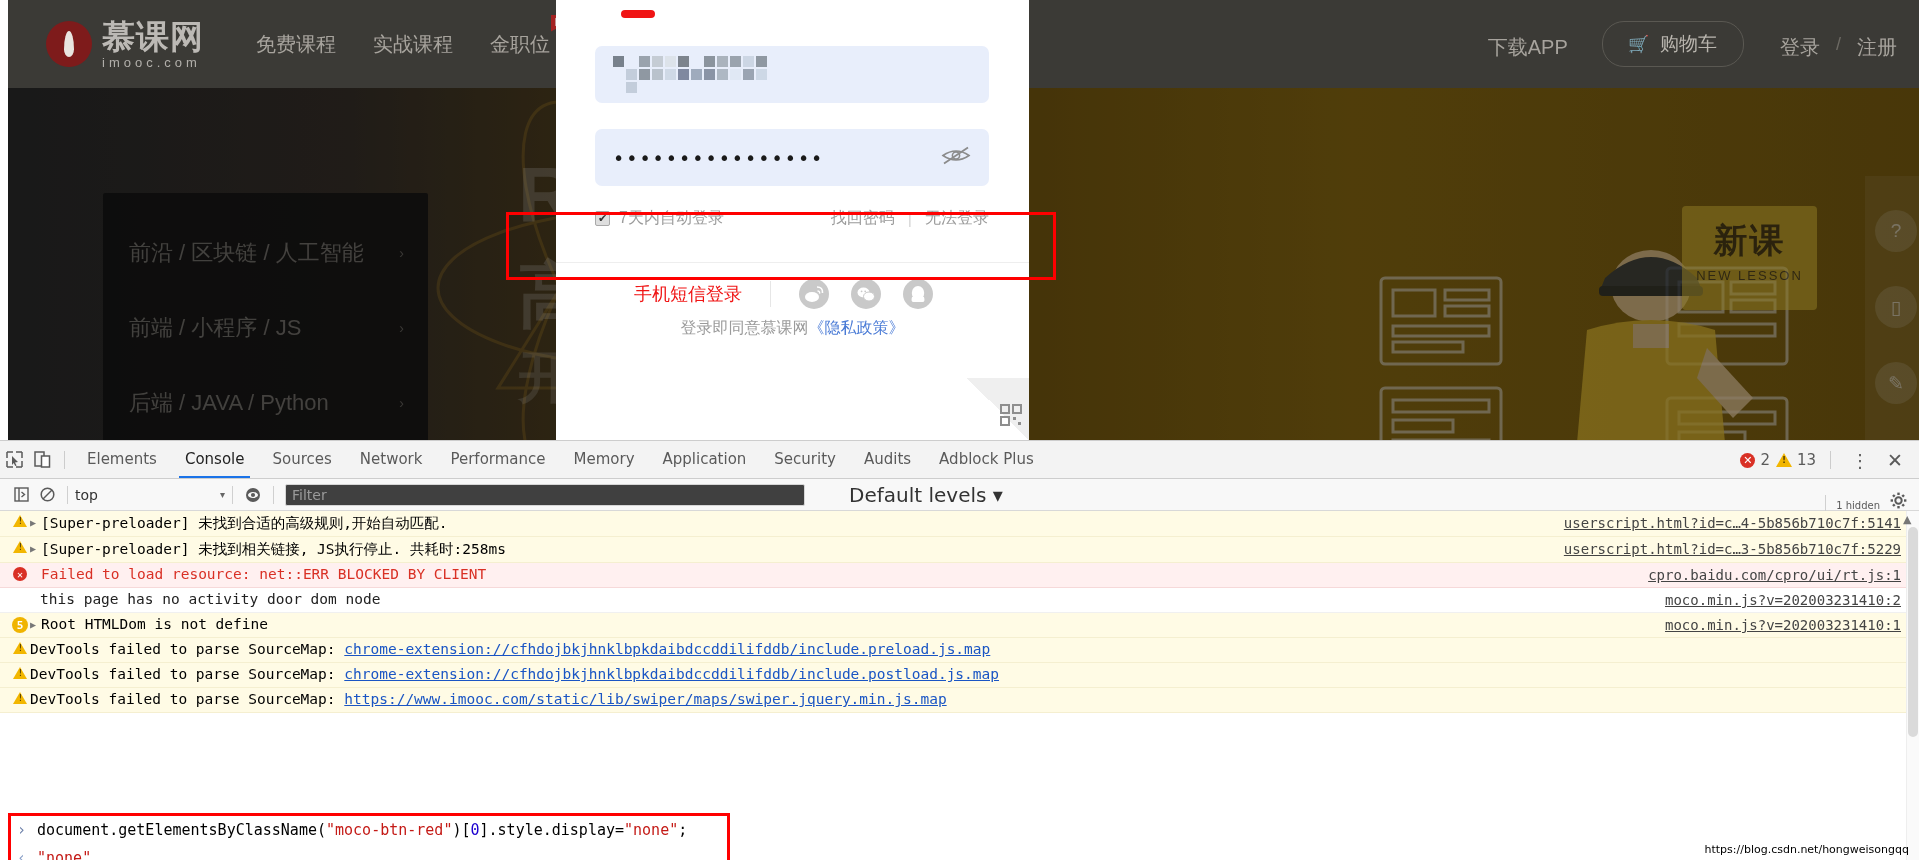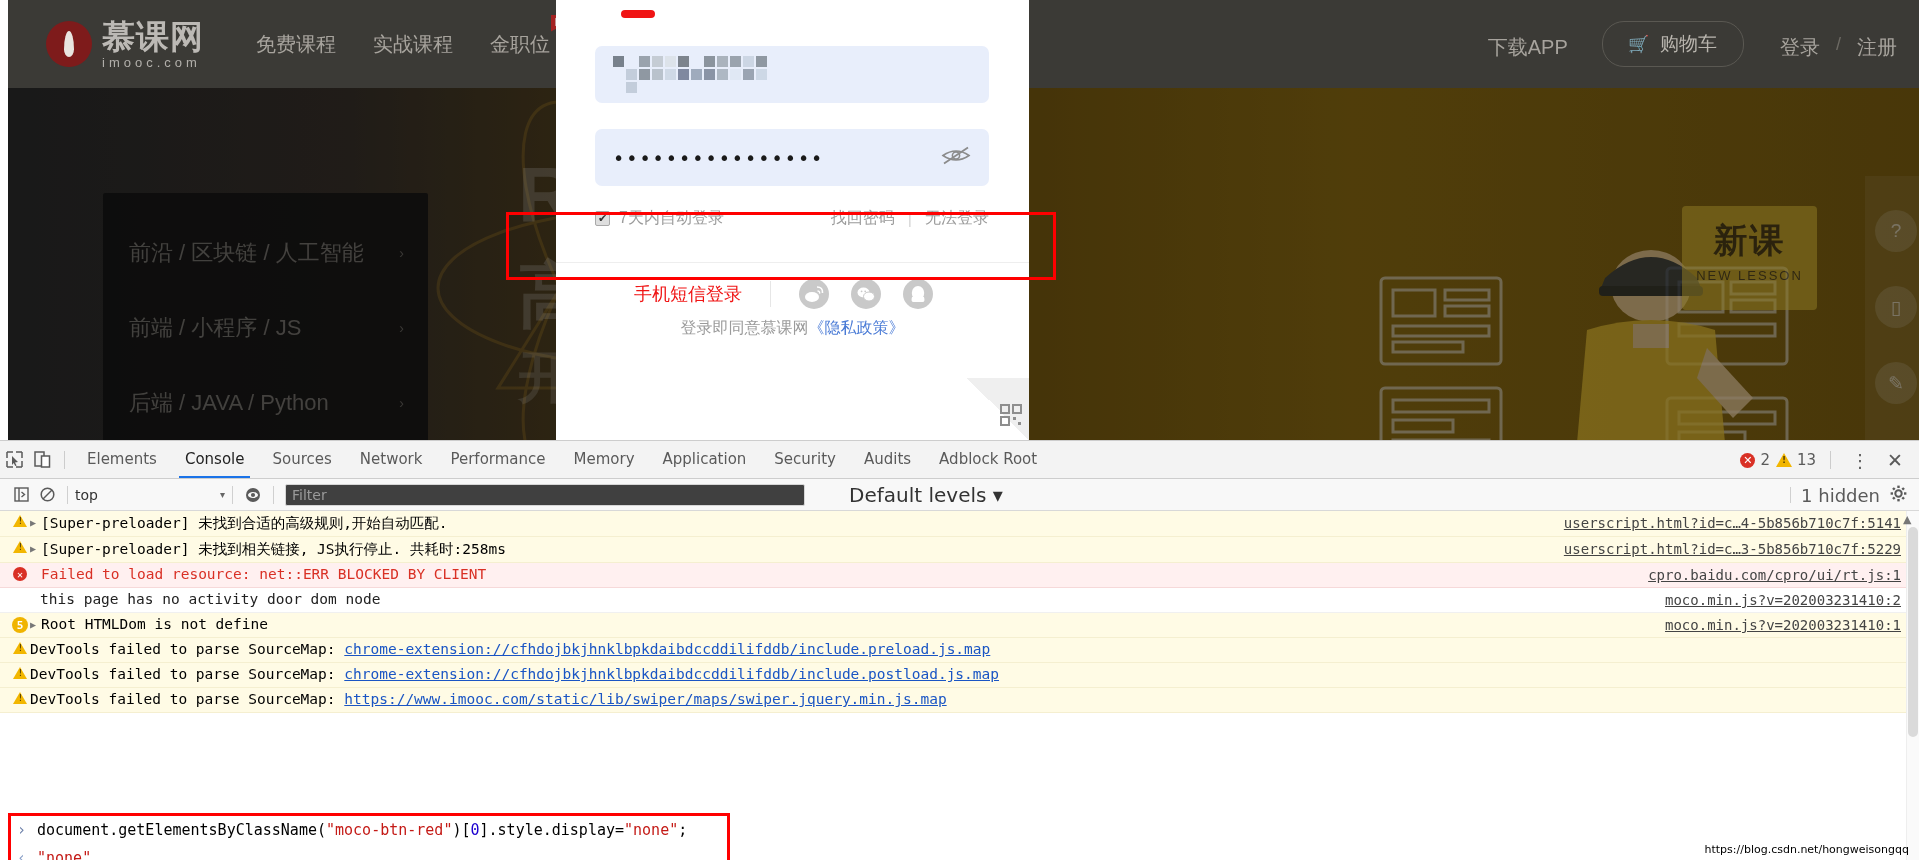--- a/index.html
+++ b/index.html
@@ -257,21 +257,21 @@
   }
   .ctx-select .cs-arrow { margin-left: auto; font-size: 10px; color: #666; }
   .filter-input {
     flex: 0 0 520px; height: 22px; background: #404040; border: 1px solid #d6d6d6;
     border-radius: 2px; margin-left: 4px; display: flex; align-items: center;
     padding: 0 6px; color: #9a9a9a; font-size: 14px;
   }
   .levels { margin-left: 44px; font-size: 20px; color: #333; }
   .fb-right {
     position: absolute; right: 12px; top: 0; height: 32px;
-    display: flex; align-items: center; gap: 10px; font-size: 18px; color: #5a5a5a; padding-left: 35px;
+    display: flex; align-items: flex-end; gap: 10px; font-size: 10px; color: #5a5a5a; padding-left: 35px;
   }
   .fb-right .vdiv2 { width: 1px; height: 16px; background: #d0d0d0; }
 
   .console-body { position: relative; height: 349px; overflow: hidden; }
   .msg {
     display: flex; align-items: flex-start; min-height: 25px;
     padding: 3px 18px 3px 10px; font-size: 14.5px;
     font-family: "DejaVu Sans Mono", "Liberation Mono", monospace;
     border-bottom: 1px solid #f0f0f0; position: relative;
   }
@@ -584,21 +584,21 @@
 
       <div class="dt-tab">Elements</div>
       <div class="dt-tab active">Console</div>
       <div class="dt-tab">Sources</div>
       <div class="dt-tab">Network</div>
       <div class="dt-tab">Performance</div>
       <div class="dt-tab">Memory</div>
       <div class="dt-tab">Application</div>
       <div class="dt-tab">Security</div>
       <div class="dt-tab">Audits</div>
-      <div class="dt-tab">Adblock Root</div>
+      <div class="dt-tab">Adblock Plus</div>
 
       <div class="dt-tabbar-right">
         <span class="err-chip">
           <span class="err-circle">✕</span>
           <span>2</span>
         </span>
         <span class="err-chip">
           <span class="warn-tri"></span>
           <span>13</span>
         </span>

